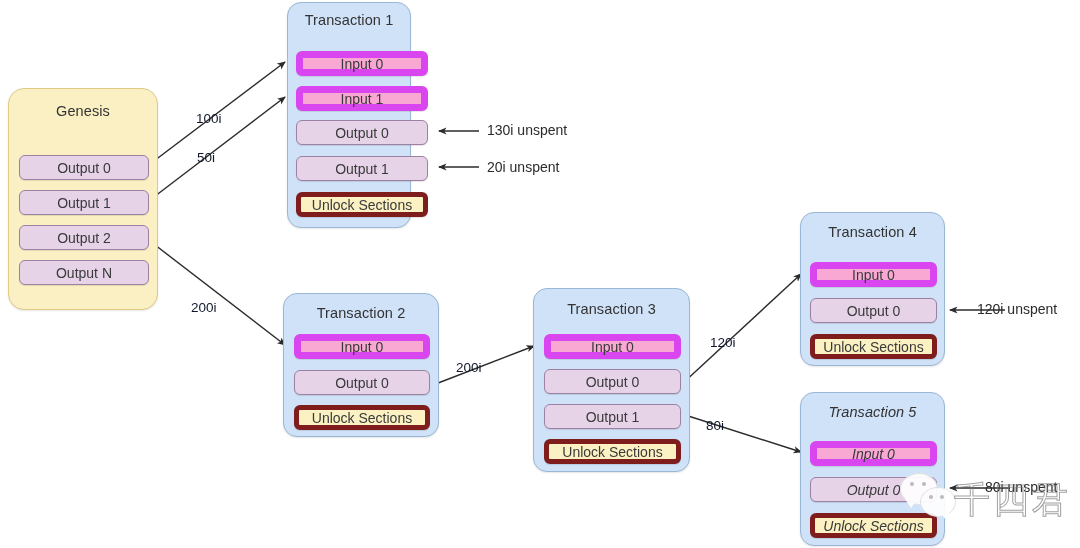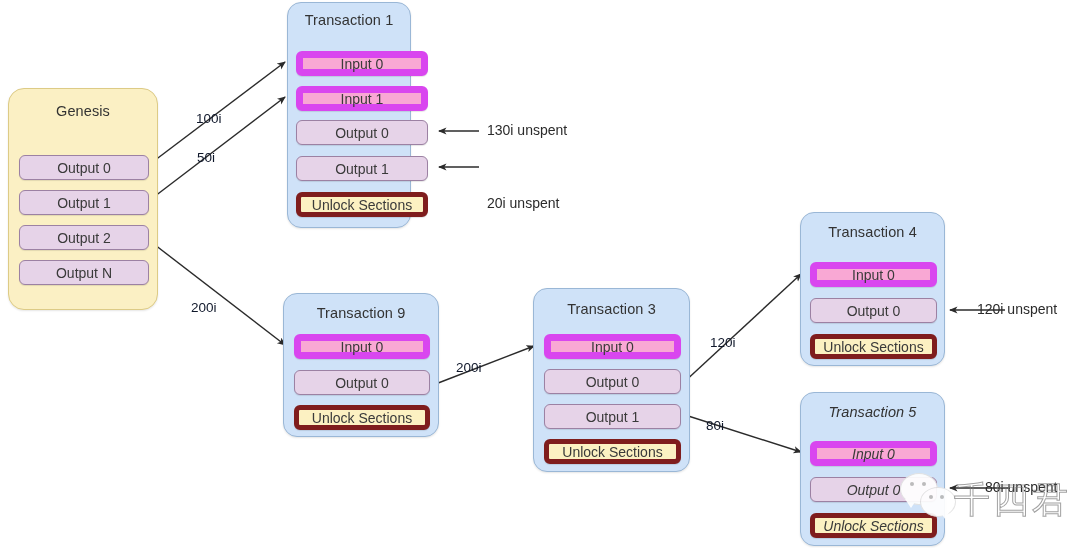--- a/index.html
+++ b/index.html
@@ -178,21 +178,21 @@
     </div>
     <div class="row output" style="left:8px; top:153px; width:132px;">
       <span>Output 1</span>
     </div>
     <div class="row unlock" style="left:8px; top:189px; width:132px;">
       <span>Unlock Sections</span>
     </div>
   </div>
 
   <div class="node" style="left:283px; top:293px; width:156px; height:144px;">
-    <div class="node-title" style="top:11px;">Transaction 9</div>
+    <div class="node-title" style="top:11px;">Transaction 2</div>
     <div class="row input" style="left:10px; top:40px; width:136px;">
       <span>Input 0</span>
     </div>
     <div class="row output" style="left:10px; top:76px; width:136px;">
       <span>Output 0</span>
     </div>
     <div class="row unlock" style="left:10px; top:111px; width:136px;">
       <span>Unlock Sections</span>
     </div>
   </div>
@@ -240,21 +240,21 @@
   </div>
 
   <div class="elabel" style="left:196px; top:111px;">100i</div>
   <div class="elabel" style="left:197px; top:150px;">50i</div>
   <div class="elabel" style="left:191px; top:300px;">200i</div>
   <div class="elabel" style="left:456px; top:360px;">200i</div>
   <div class="elabel" style="left:710px; top:335px;">120i</div>
   <div class="elabel" style="left:706px; top:418px;">80i</div>
 
   <div class="annot" style="left:487px; top:122px;">130i unspent</div>
-  <div class="annot" style="left:487px; top:159px;margin-top:36px;">20i unspent</div>
+  <div class="annot" style="left:487px; top:159px;">20i unspent</div>
   <div class="annot" style="left:977px; top:301px;">120i unspent</div>
   <div class="annot" style="left:985px; top:479px;">80i unspent</div>
 
   <div class="watermark" style="left:900px; top:470px; width:180px; height:78px;">
     <div style="position:absolute; left:0px; top:3px; width:64px; height:52px;">
       <div class="wm-bubble" style="left:0px; top:0px; width:36px; height:30px;"></div>
       <div class="wm-dot" style="left:10px; top:9px;"></div>
       <div class="wm-dot" style="left:22px; top:9px;"></div>
       <div class="wm-tail" style="left:5px; top:26px; border-left:6px solid transparent; border-right:6px solid transparent; border-top:9px solid #ffffff;"></div>
       <div class="wm-bubble" style="left:20px; top:14px; width:34px; height:28px;"></div>

